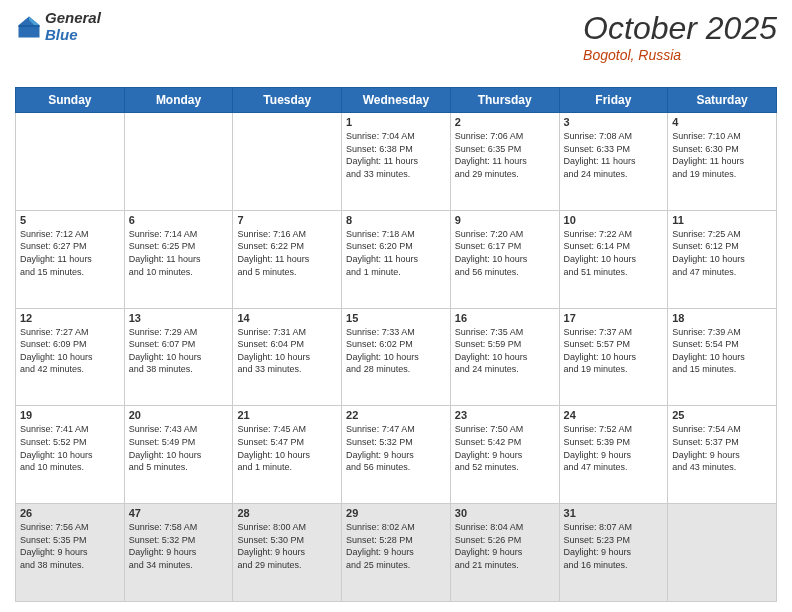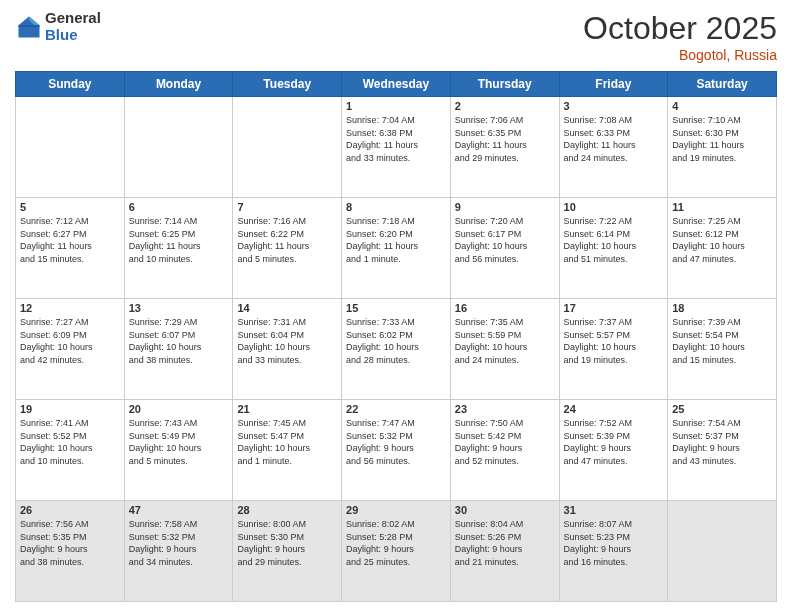--- a/index.html
+++ b/index.html
@@ -14,21 +14,22 @@
       width: 792px;
       height: 612px;
       padding: 10px 15px;
       display: flex;
       flex-direction: column;
     }
     .header {
       display: flex;
       justify-content: space-between;
       align-items: flex-start;
-      margin-bottom: 8px;
+      margin-bottom: 24px;
+      font-style: italic;
     }
     .logo {
       display: flex;
       align-items: center;
       gap: 2px;
     }
     .logo-text {
       display: flex;
       flex-direction: column;
       line-height: 1.1;
@@ -41,21 +42,21 @@
     .logo-blue {
       font-size: 15px;
       font-weight: bold;
       color: #2a6db5;
     }
     .logo-icon {
       width: 28px;
       height: 28px;
     }
     .title-block {
-      text-align: right;
+      text-align: left;
     }
     .month-title {
       font-size: 32px;
       color: #333;
       font-weight: normal;
     }
     .location {
       font-size: 14px;
       color: #c2410c;
     }

